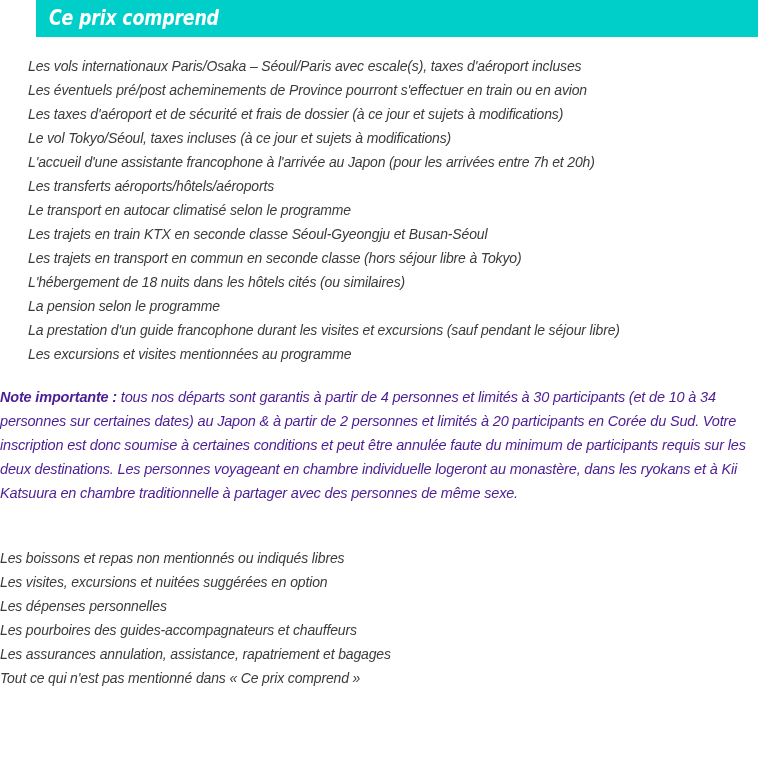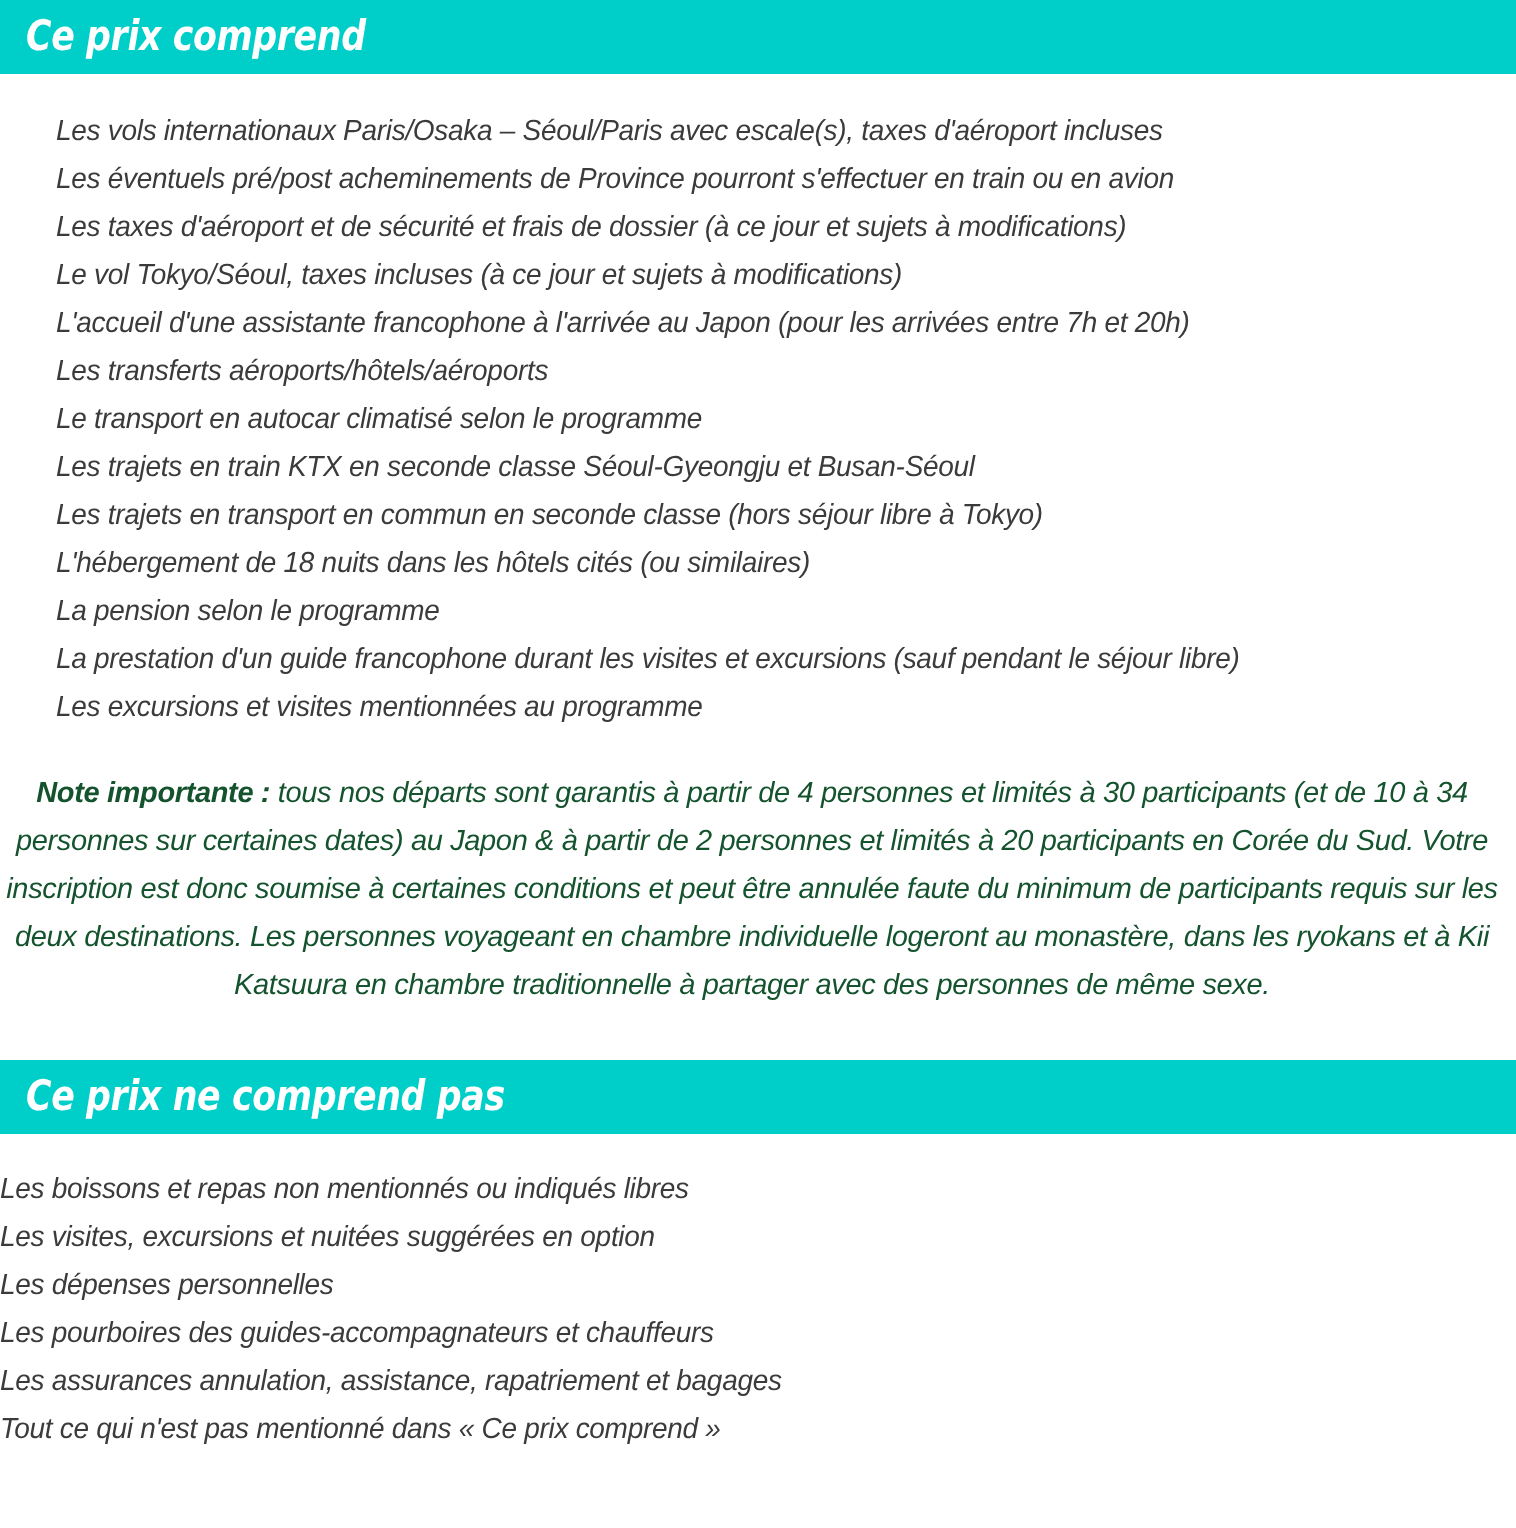--- a/index.html
+++ b/index.html
@@ -22,20 +22,21 @@
   }
 
   
   .section-bar {
     background: #00cfc9;
     height: 37px;
     display: flex;
     align-items: center;
     padding: 0 0 0 13px;
     box-sizing: border-box;
+    margin-left: 36px;
   }
   .section-bar-title {
     color: #ffffff;
     font-family: "DejaVu Sans Condensed", "Liberation Sans Narrow", "Liberation Sans", sans-serif;
     font-style: italic;
     font-weight: bold;
     font-size: 21px;
     letter-spacing: -0.2px;
     line-height: 1;
     white-space: nowrap;
@@ -66,22 +67,22 @@
   .excludes-list { padding-top: 16px; }
 
   
   .note {
     margin: 0;
     padding-top: 19px;
     font-family: "Liberation Sans", sans-serif;
     font-style: italic;
     font-size: 14.5px;
     line-height: 24px;
-    color: #14532d;
-    text-align: center;
+    color: #4c1d95;
+    text-align: left;
     letter-spacing: -0.18px;
     width: 752px;
   }
   .note-label {
     font-weight: bold;
     font-style: italic;
   }
 
   
   .section-gap { height: 25px; }
@@ -108,23 +109,20 @@
     <li class="list-item">L'hébergement de 18 nuits dans les hôtels cités (ou similaires)</li>
     <li class="list-item">La pension selon le programme</li>
     <li class="list-item">La prestation d'un guide francophone durant les visites et excursions (sauf pendant le séjour libre)</li>
     <li class="list-item">Les excursions et visites mentionnées au programme</li>
   </ul>
 
   <p class="note"><span class="note-label">Note importante :</span><span> tous nos départs sont garantis à partir de 4 personnes et limités à 30 participants (et de 10 à 34 personnes sur certaines dates) au Japon &amp;  à partir de 2 personnes et limités à 20 participants en Corée du Sud. Votre inscription est donc soumise à certaines conditions et peut être annulée faute du minimum de participants requis sur les deux destinations. Les personnes voyageant en chambre individuelle logeront au monastère, dans les ryokans et à Kii Katsuura en chambre traditionnelle à partager avec des personnes de même sexe.</span></p>
 
   <div class="section-gap"></div>
 
-  <div class="section-bar">
-    <span class="section-bar-title">Ce prix ne comprend pas</span>
-  </div>
 
   <ul class="list-block excludes-list">
     <li class="list-item">Les boissons et repas non mentionnés ou indiqués libres</li>
     <li class="list-item">Les visites, excursions et nuitées suggérées en option</li>
     <li class="list-item">Les dépenses personnelles</li>
     <li class="list-item">Les pourboires des guides-accompagnateurs et chauffeurs</li>
     <li class="list-item">Les assurances annulation, assistance, rapatriement et bagages</li>
     <li class="list-item">Tout ce qui n'est pas mentionné dans « Ce prix comprend »</li>
   </ul>
 

